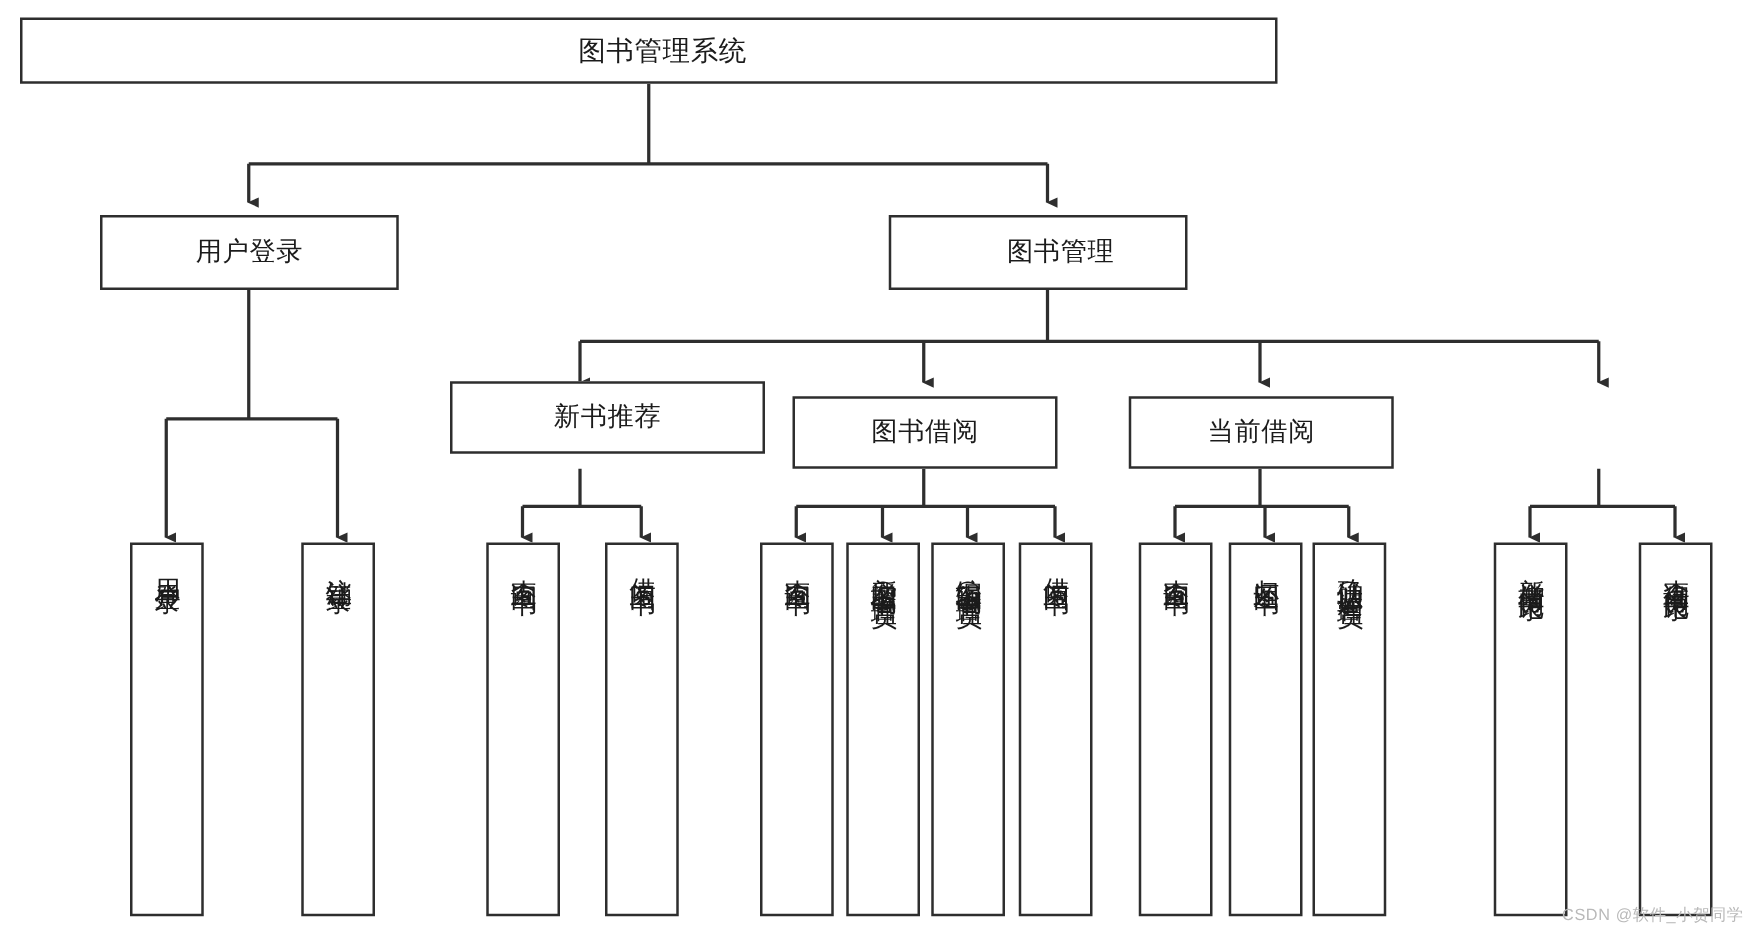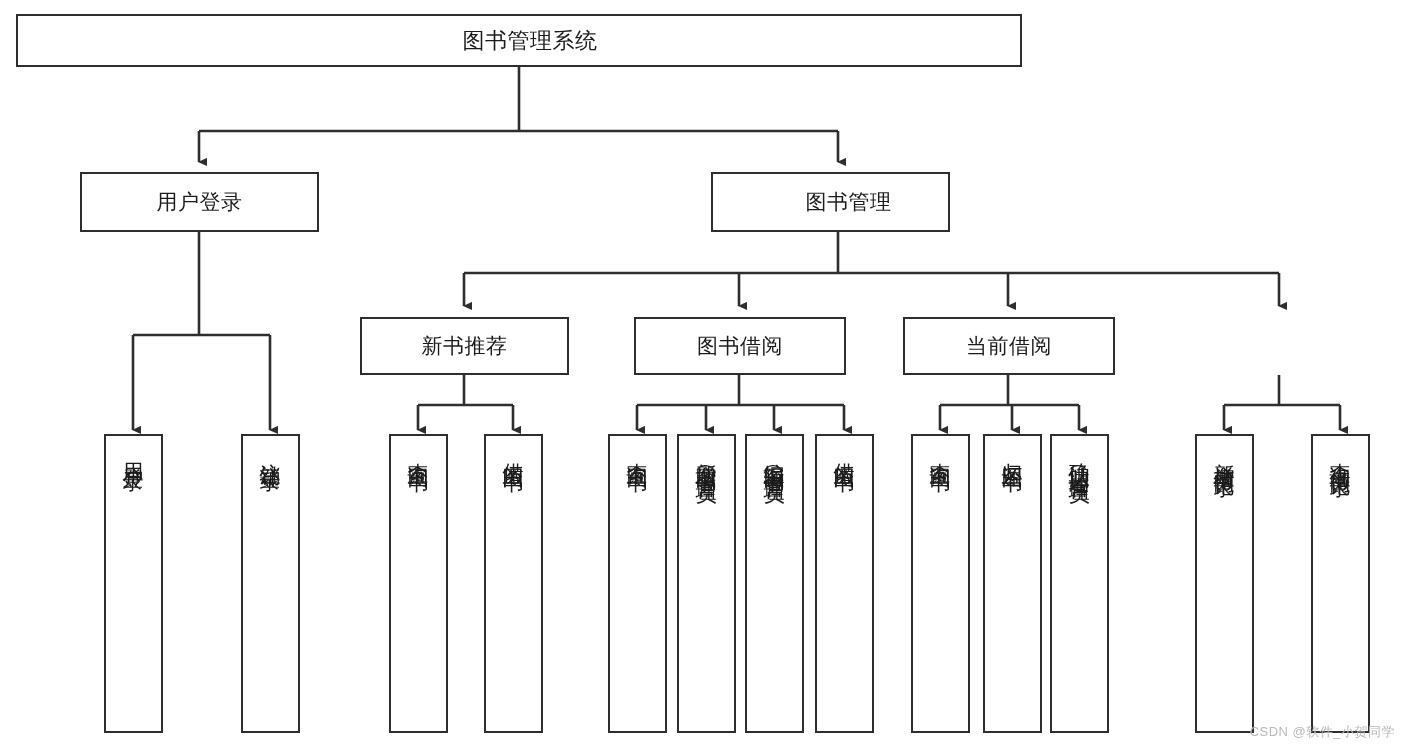--- a/index.html
+++ b/index.html
@@ -135,21 +135,21 @@
     <span class="node-label">图书管理系统</span>
   </div>
 
   <div class="node horiz" style="left:80px; top:172px; width:239px; height:60px;">
     <span class="node-label">用户登录</span>
   </div>
   <div class="node horiz" style="left:711px; top:172px; width:239px; height:60px;padding-left:36px;">
     <span class="node-label">图书管理</span>
   </div>
 
-  <div class="node horiz" style="left:360px; top:317px; width:209px; height:58px;">
+  <div class="node horiz" style="left:360px; top:305px; width:252px; height:58px;">
     <span class="node-label">新书推荐</span>
   </div>
   <div class="node horiz" style="left:903px; top:317px; width:212px; height:58px;">
     <span class="node-label">当前借阅</span>
   </div>
   <div class="node horiz" style="left:634px; top:317px; width:212px; height:58px;">
     <span class="node-label">图书借阅</span>
   </div>
 
   <div class="node vert" style="left:104px; top:434px; width:59px; height:299px;">

